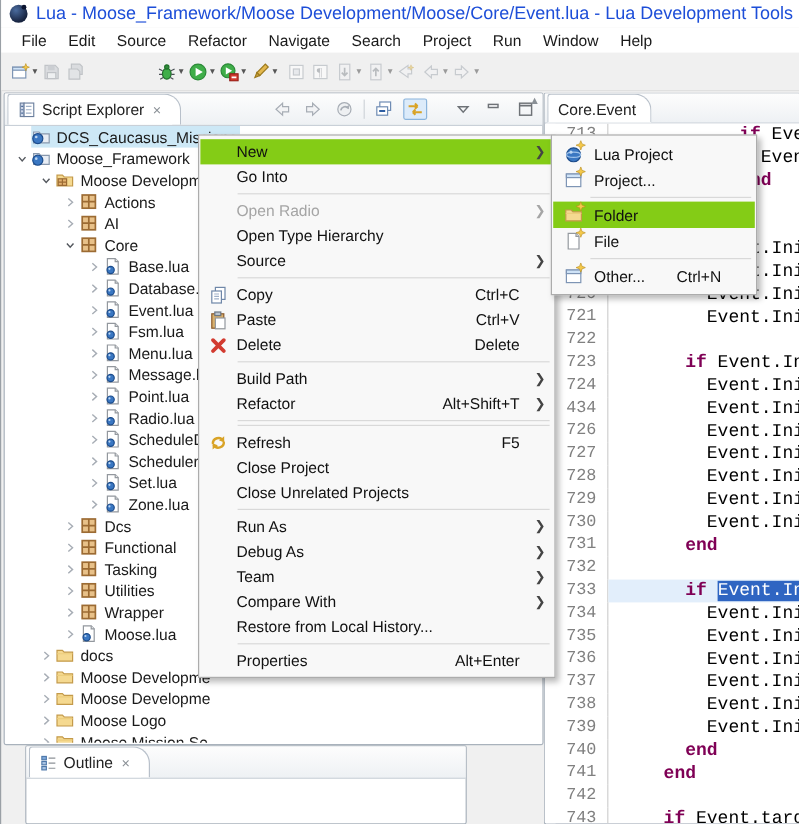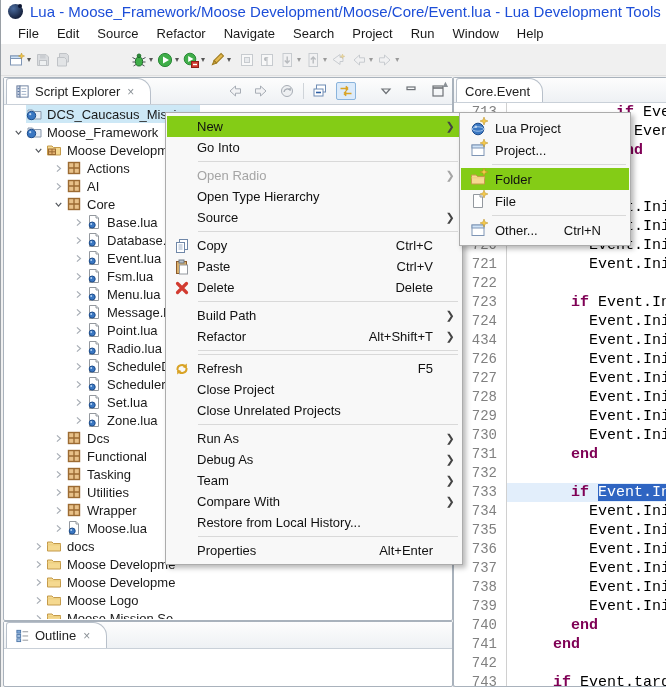--- a/index.html
+++ b/index.html
@@ -785,21 +785,21 @@
             <svg class="ic">
               <use href="#sy-folder"></use>
             </svg>
             <span>Moose Mission Se</span>
           </span>
         </div>
       </div>
     <span class="sb-up">▲</span>
   </div>
 
-  <div class="panel" style="left:2px;top:621px;width:450px;height:66px;">
+  <div class="panel" style="left:20px;top:621px;width:368px;height:66px;">
     <div class="phead">
       <div class="ptab">
         <svg class="ic">
             <use href="#sy-outline-tab"></use>
           </svg>
         <span>Outline</span>
         <span class="tab-x">×</span>
       </div>
     </div>
   </div>

